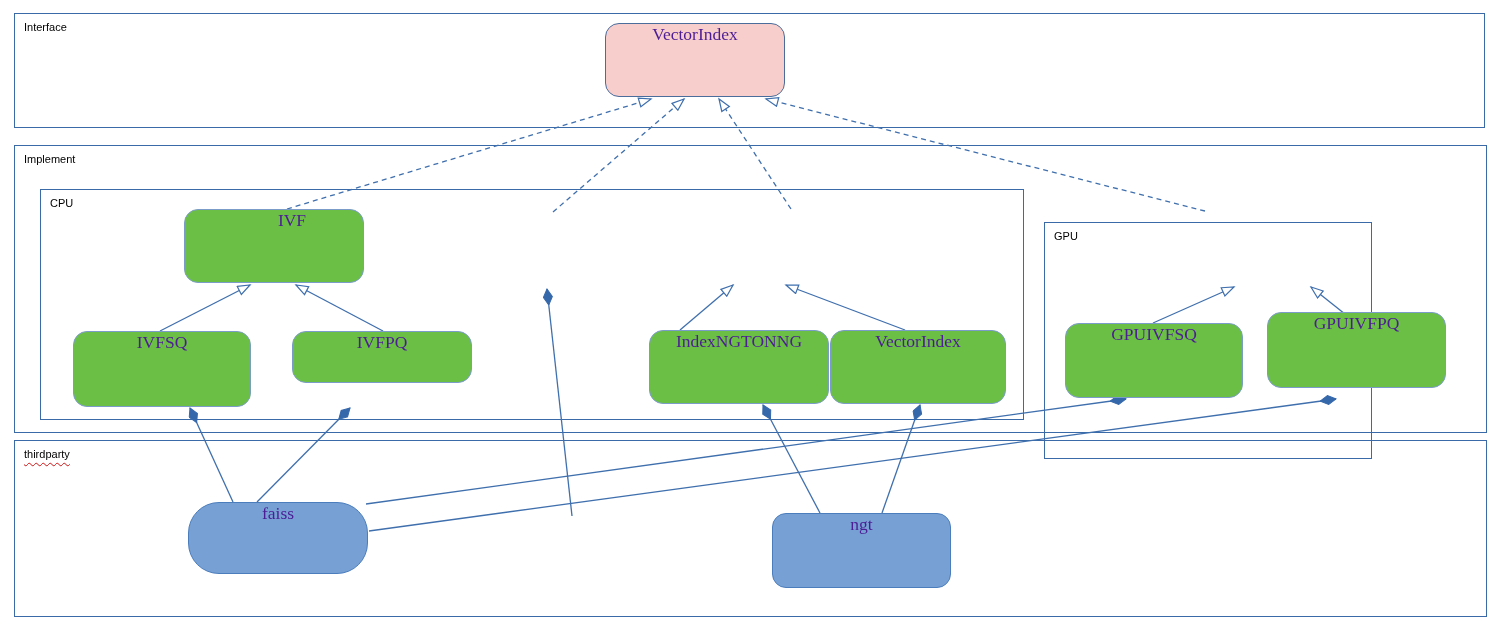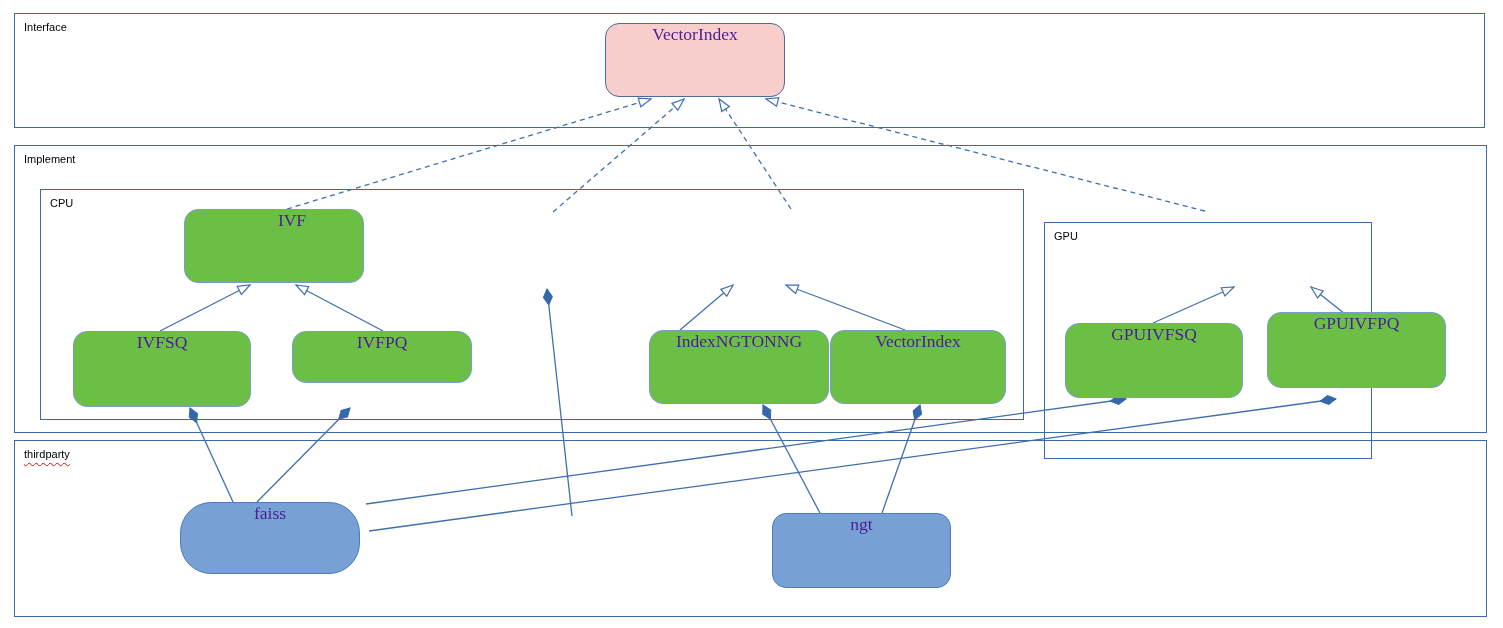--- a/index.html
+++ b/index.html
@@ -140,21 +140,21 @@
 
 
   <div class="node green" style="left:1065px; top:323px; width:178px; height:75px;">
     <span>GPUIVFSQ</span>
   </div>
 
   <div class="node green" style="left:1267px; top:312px; width:179px; height:76px;">
     <span>GPUIVFPQ</span>
   </div>
 
-  <div class="node blue" style="left:180px; top:502px; width:180px; height:72px;border-radius:31px;">
+  <div class="node blue" style="left:188px; top:502px; width:180px; height:72px;border-radius:31px;">
     <span>faiss</span>
   </div>
 
 
   <div class="node blue" style="left:772px; top:513px; width:179px; height:75px;">
     <span>ngt</span>
   </div>
 
 </div>
 

